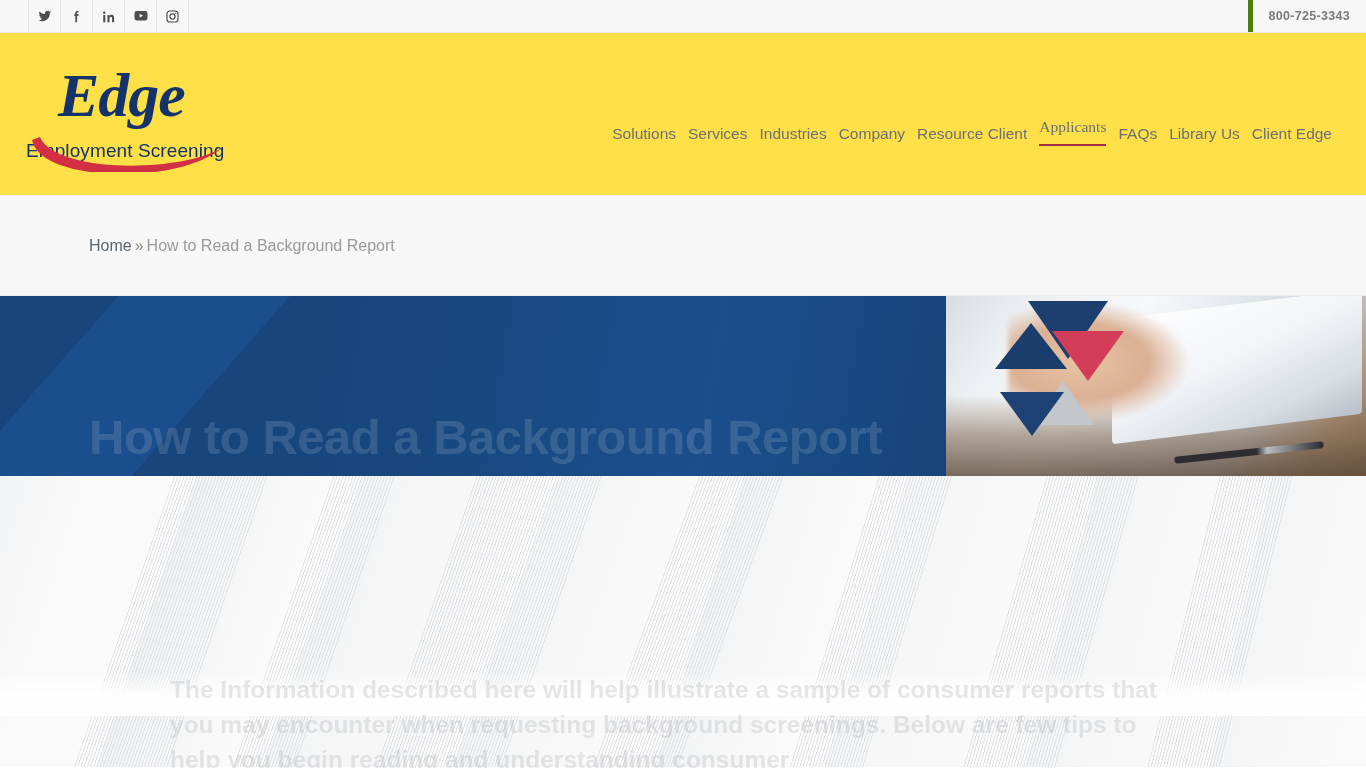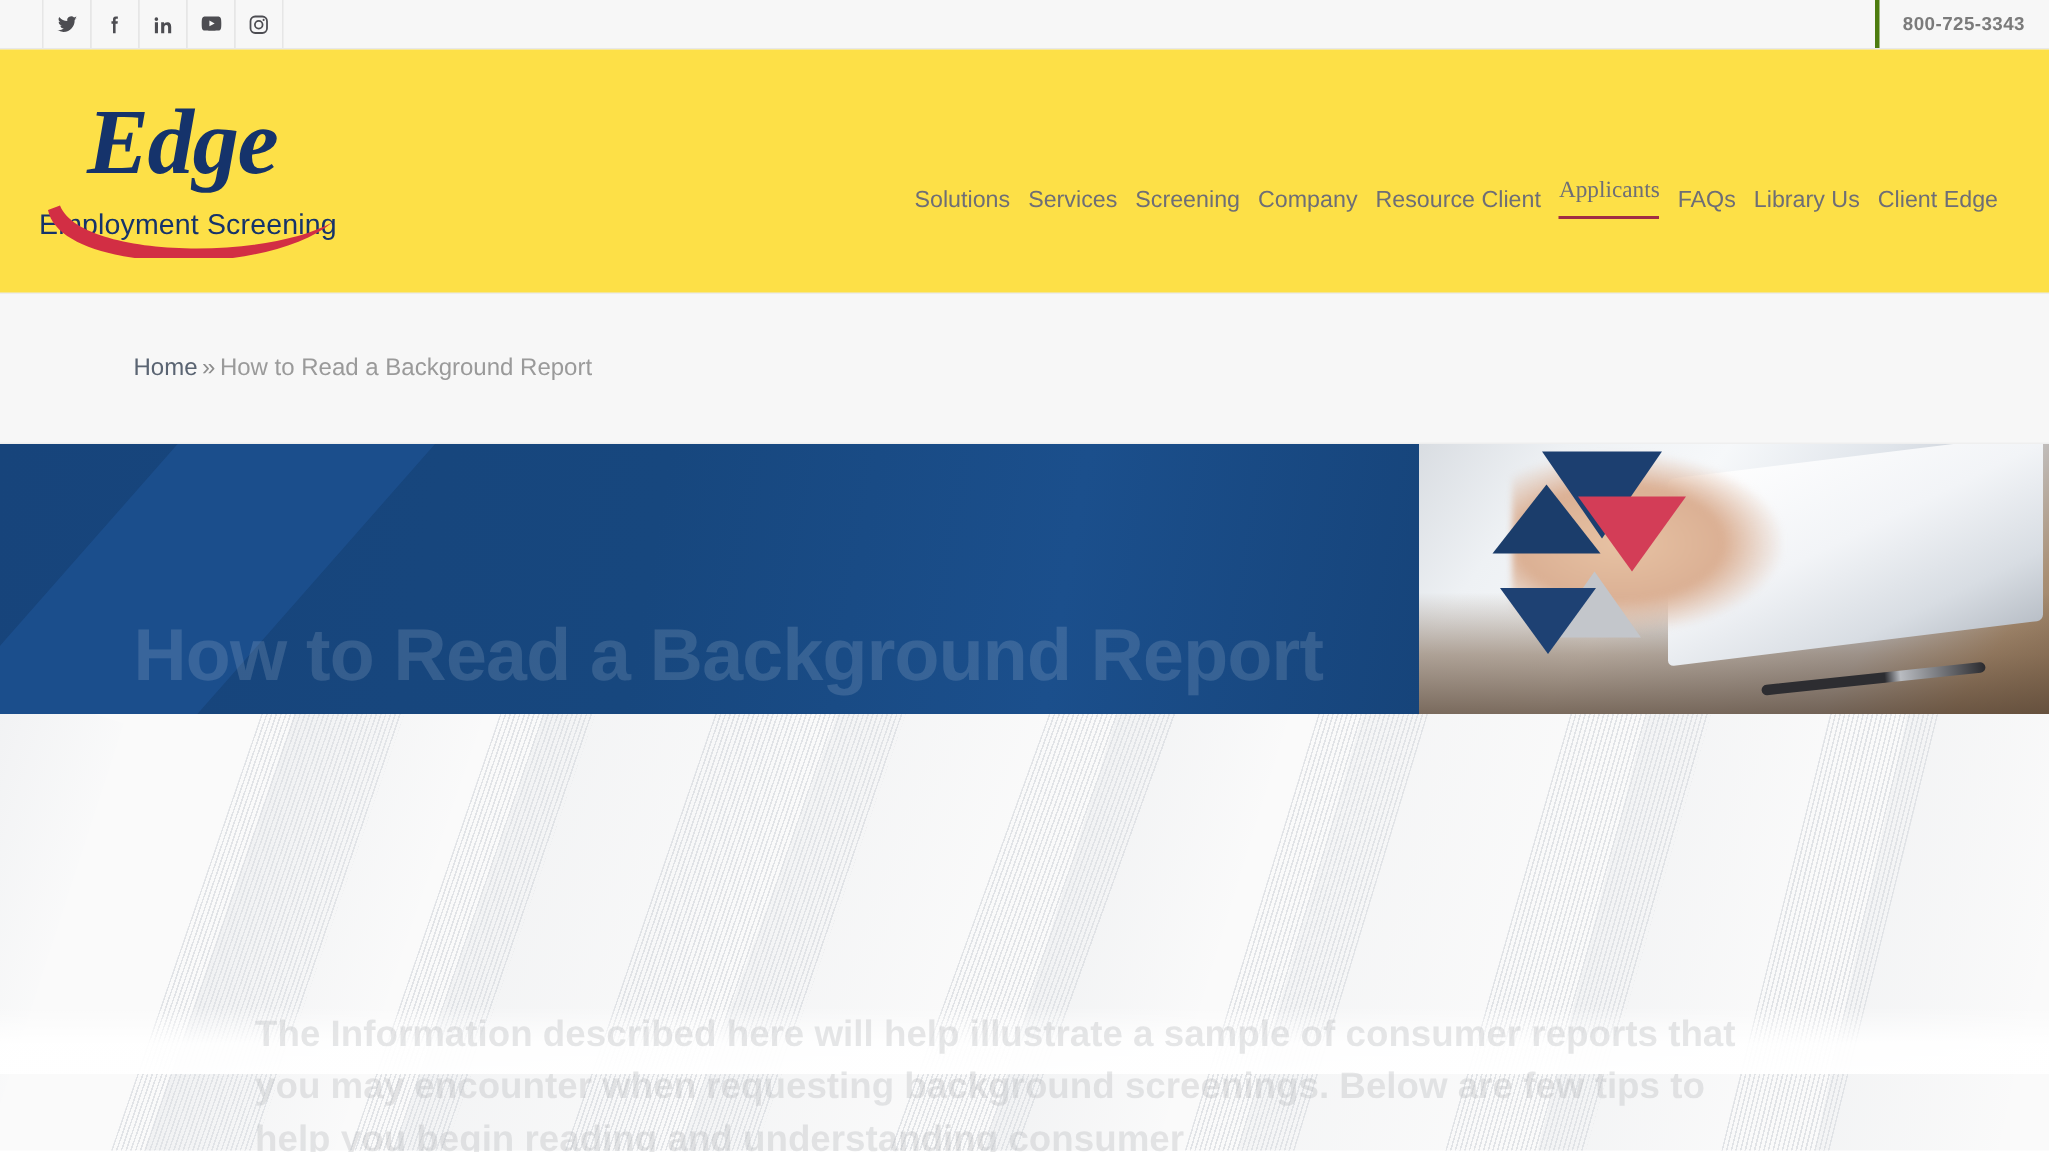--- a/index.html
+++ b/index.html
@@ -28,21 +28,21 @@
     border-right:1px solid #e6e6e6;
     margin-right:-1px;
     color:#4d4d52;
     cursor:pointer;
   }
   .social-cell svg { display:block; }
   .contact-group { display:flex; align-items:stretch; }
   .contact-cell {
     display:flex; align-items:center;
     padding:0 16px;
-    border-left:3px solid #4d7c0f;
+    border-left:5px solid #4d7c0f;
     font-size:12.5px;
     color:#7b7b7b;
     letter-spacing:0.3px;
     font-weight:bold;
     cursor:pointer;
     white-space:nowrap;
     text-align:right;
   }
   .contact-cell.email { color:#8a8177; border-right:1px solid #e2e2e2; margin-right:40px;}
 
@@ -282,21 +282,21 @@
     <div class="logo-word">Edge</div>
     <svg class="logo-swoosh" viewBox="0 0 200 62">
       <path d="M6 30 C 14 72, 150 76, 196 38 C 150 64, 28 62, 14 27 Z" fill="#d22e44"></path>
     </svg>
     <div class="logo-sub">Employment Screening</div>
   </div>
 
   <div class="nav">
     <div class="nav-item">Solutions</div>
     <div class="nav-item">Services</div>
-    <div class="nav-item">Screening</div>
+    <div class="nav-item">Industries</div>
     <div class="nav-item">Company</div>
     <div class="nav-item">Resource Client</div>
     <div class="nav-item active">Applicants</div>
     <div class="nav-item">FAQs</div>
     <div class="nav-item">Library Us</div>
     <div class="nav-item">Client Edge</div>
   </div>
 </div>
 
 <div class="crumbband">

